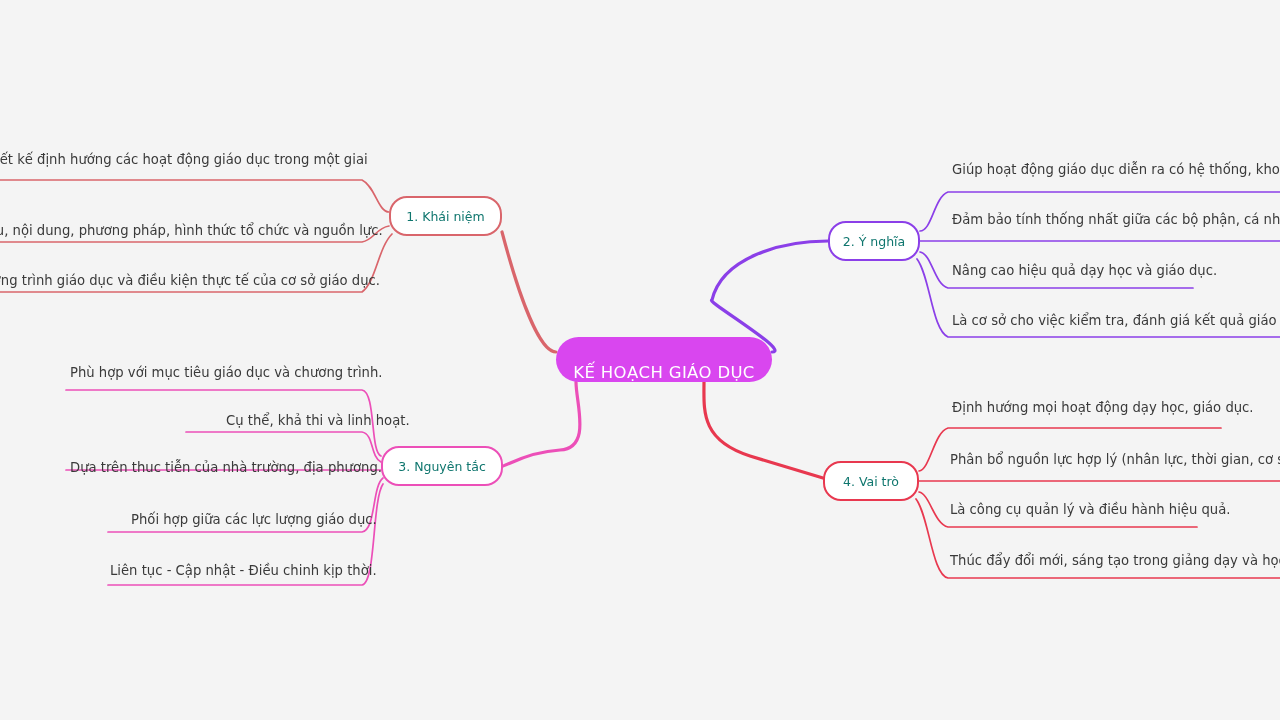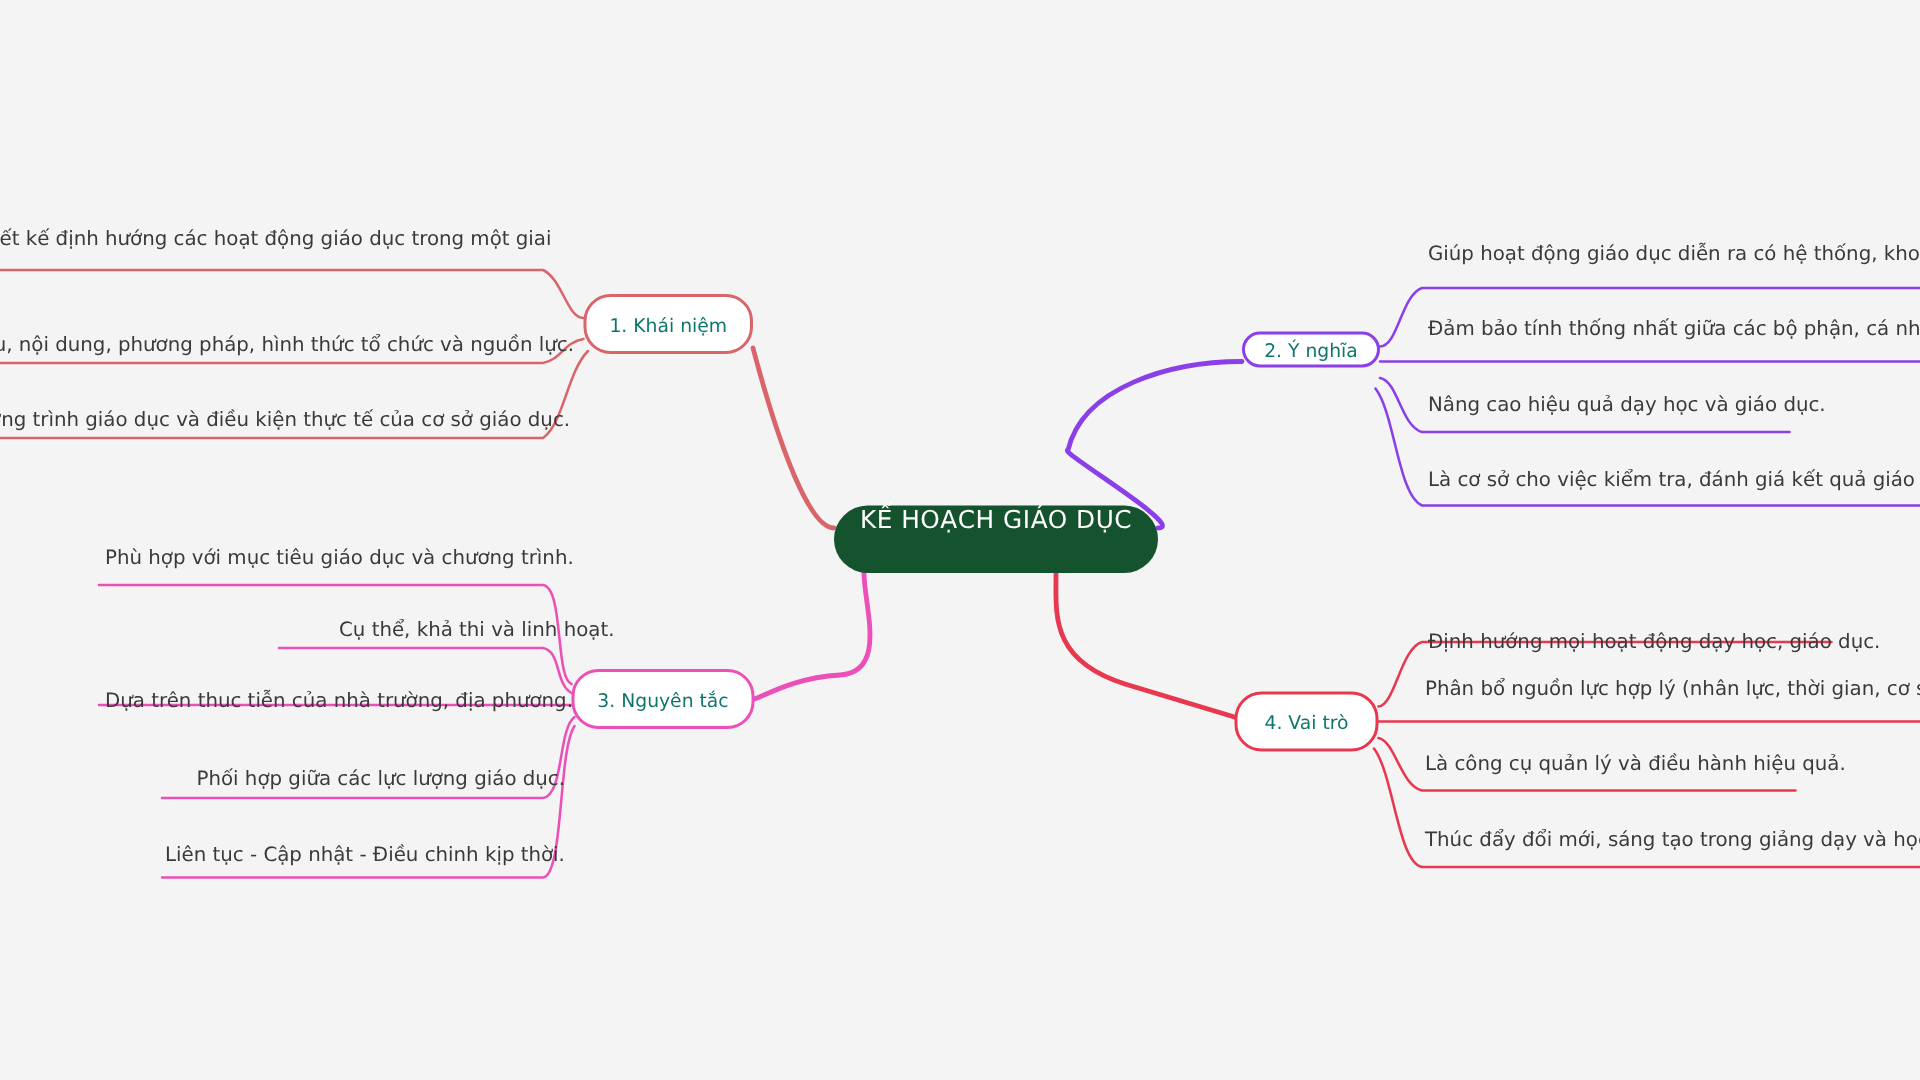--- a/index.html
+++ b/index.html
@@ -19,44 +19,44 @@
     position: absolute; inset: 0;
     width: 1280px; height: 720px;
     pointer-events: none;
   }
 
   
   .central {
     position: absolute;
     left: 556px; top: 337px;
     width: 216px; height: 45px;
-    background: #14532d;
+    background: #d946ef;
     border-radius: 23px;
-    display: flex; align-items: flex-start; justify-content: center;
+    display: flex; align-items: flex-end; justify-content: center;
     color: #ffffff;
     font-size: 16.5px;
     letter-spacing: .35px;
     white-space: nowrap;
     z-index: 6;
   }
 
   
   .branch-node {
     position: absolute;
     background: #ffffff;
     border-radius: 18px;
     display: flex; align-items: center; justify-content: center;
     font-size: 12.5px;
     color: #0f766e;
     white-space: nowrap;
     z-index: 5;
   }
   .bn1 { left: 389px; top: 196px; width: 113px; height: 40px;
          border: 2.4px solid #d9656b; }
-  .bn2 { left: 828px; top: 221px; width: 92px;  height: 24px;
+  .bn2 { left: 828px; top: 221px; width: 92px;  height: 40px;
          border: 2.4px solid #8b3fe8; }
   .bn3 { left: 381px; top: 446px; width: 122px; height: 40px;
          border: 2.4px solid #ec4fb8; }
   .bn4 { left: 823px; top: 461px; width: 96px;  height: 40px;
          border: 2.4px solid #e8384f; }
 
   
   .leaf {
     position: absolute;
     font-size: 13.2px;
@@ -126,18 +126,18 @@
   <div class="leaf right" style="left:952px; top:213px;">Đảm bảo tính thống nhất giữa các bộ phận, cá nhân tro</div>
   <div class="leaf right" style="left:952px; top:264px;">Nâng cao hiệu quả dạy học và giáo dục.</div>
   <div class="leaf right" style="left:952px; top:314px;">Là cơ sở cho việc kiểm tra, đánh giá kết quả giáo dục.</div>
 
   <div class="leaf left" style="left:70px;  top:366px;">Phù hợp với mục tiêu giáo dục và chương trình.</div>
   <div class="leaf left" style="left:190px; top:414px;margin-left:36px;">Cụ thể, khả thi và linh hoạt.</div>
   <div class="leaf left" style="left:70px;  top:461px;">Dựa trên thuc tiễn của nhà trường, địa phương.</div>
   <div class="leaf left" style="left:131px; top:513px;">Phối hợp giữa các lực lượng giáo dục.</div>
   <div class="leaf left" style="left:110px; top:564px;">Liên tục - Cập nhật - Điều chinh kịp thời.</div>
 
-  <div class="leaf right" style="left:952px; top:401px;margin-top:21px;">Định hướng mọi hoạt động dạy học, giáo dục.</div>
+  <div class="leaf right" style="left:952px; top:401px;">Định hướng mọi hoạt động dạy học, giáo dục.</div>
   <div class="leaf right" style="left:950px; top:453px;">Phân bổ nguồn lực hợp lý (nhân lực, thời gian, cơ sở vật</div>
   <div class="leaf right" style="left:950px; top:503px;">Là công cụ quản lý và điều hành hiệu quả.</div>
   <div class="leaf right" style="left:950px; top:554px;">Thúc đẩy đổi mới, sáng tạo trong giảng dạy và học tập.</div>
 
 </div>
 
 </body></html>

